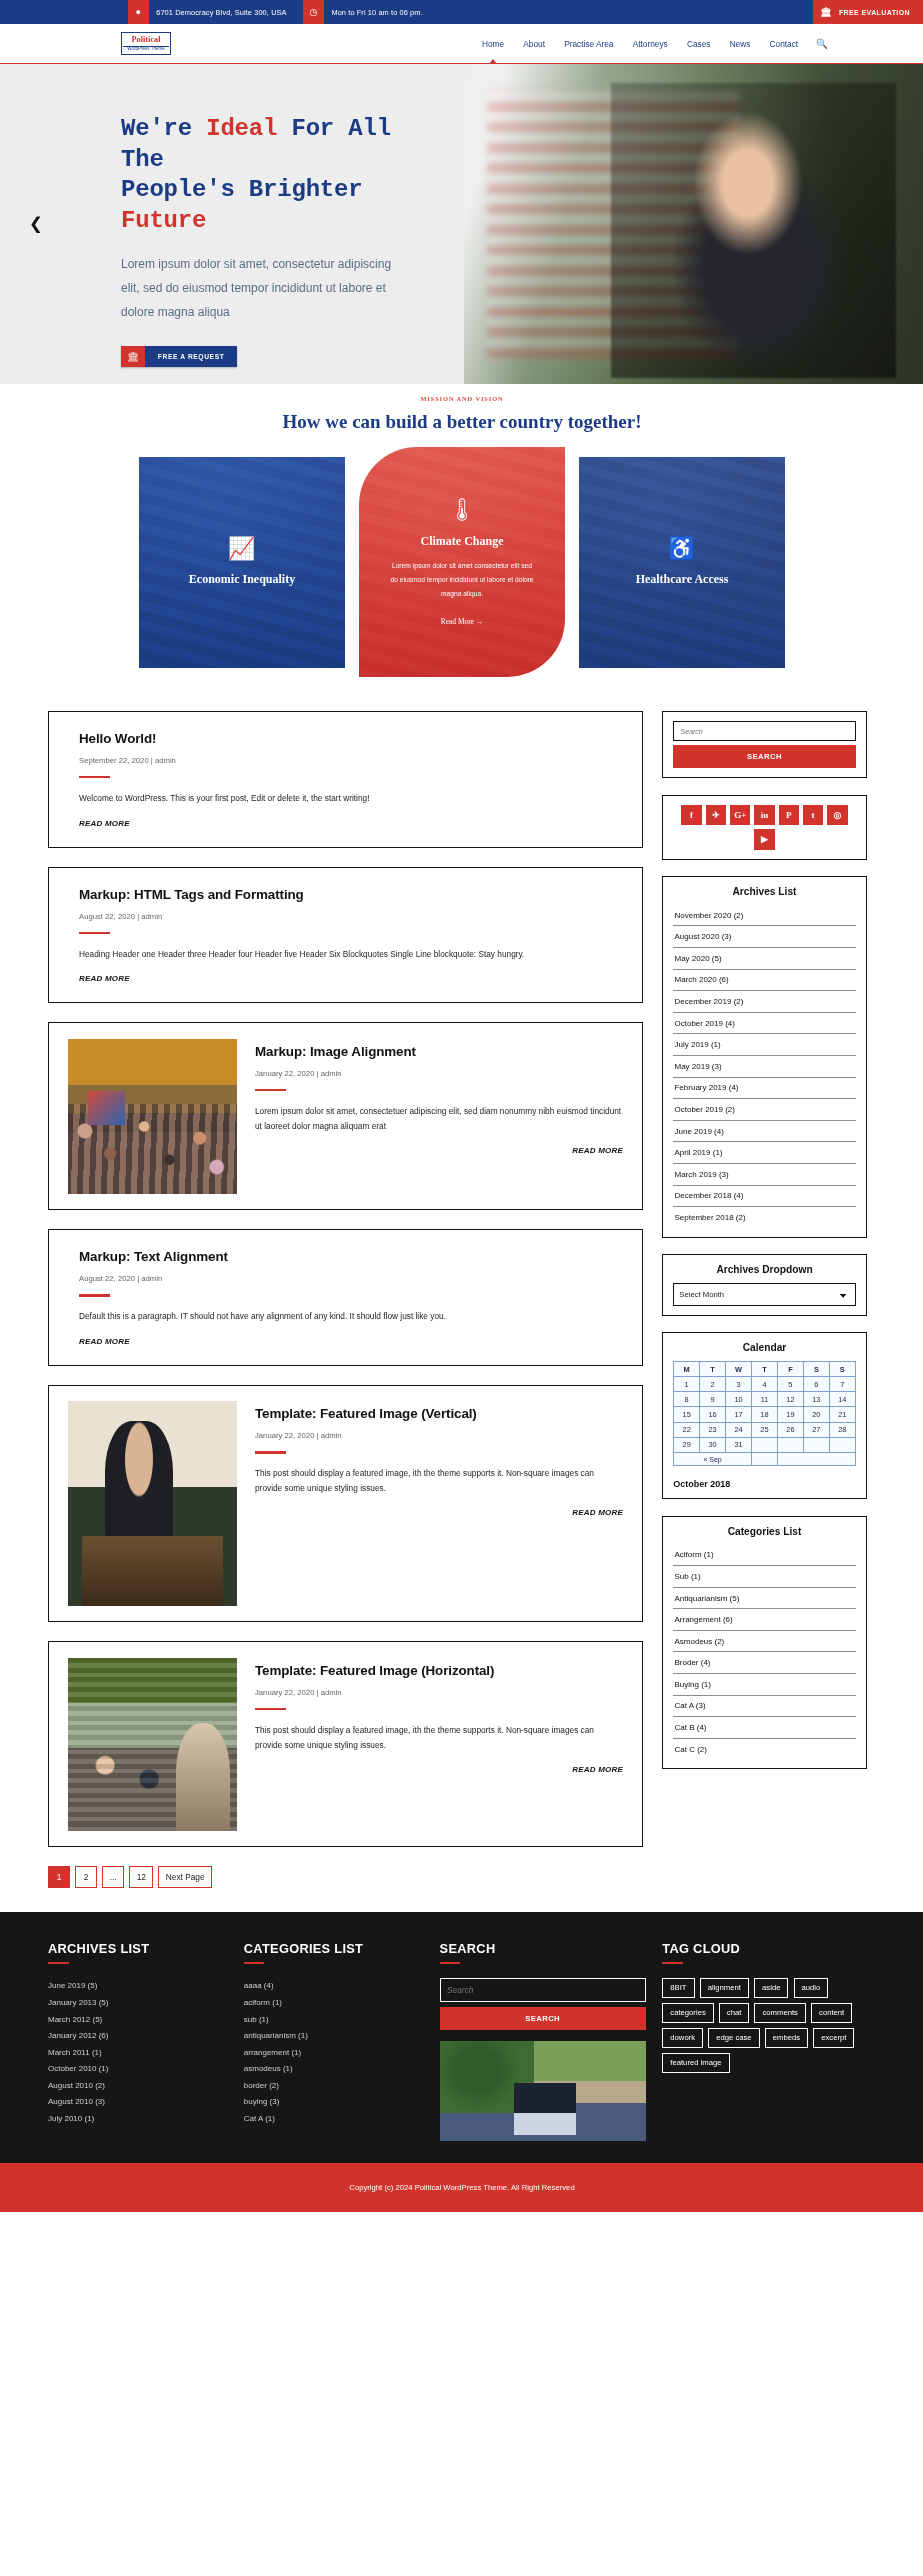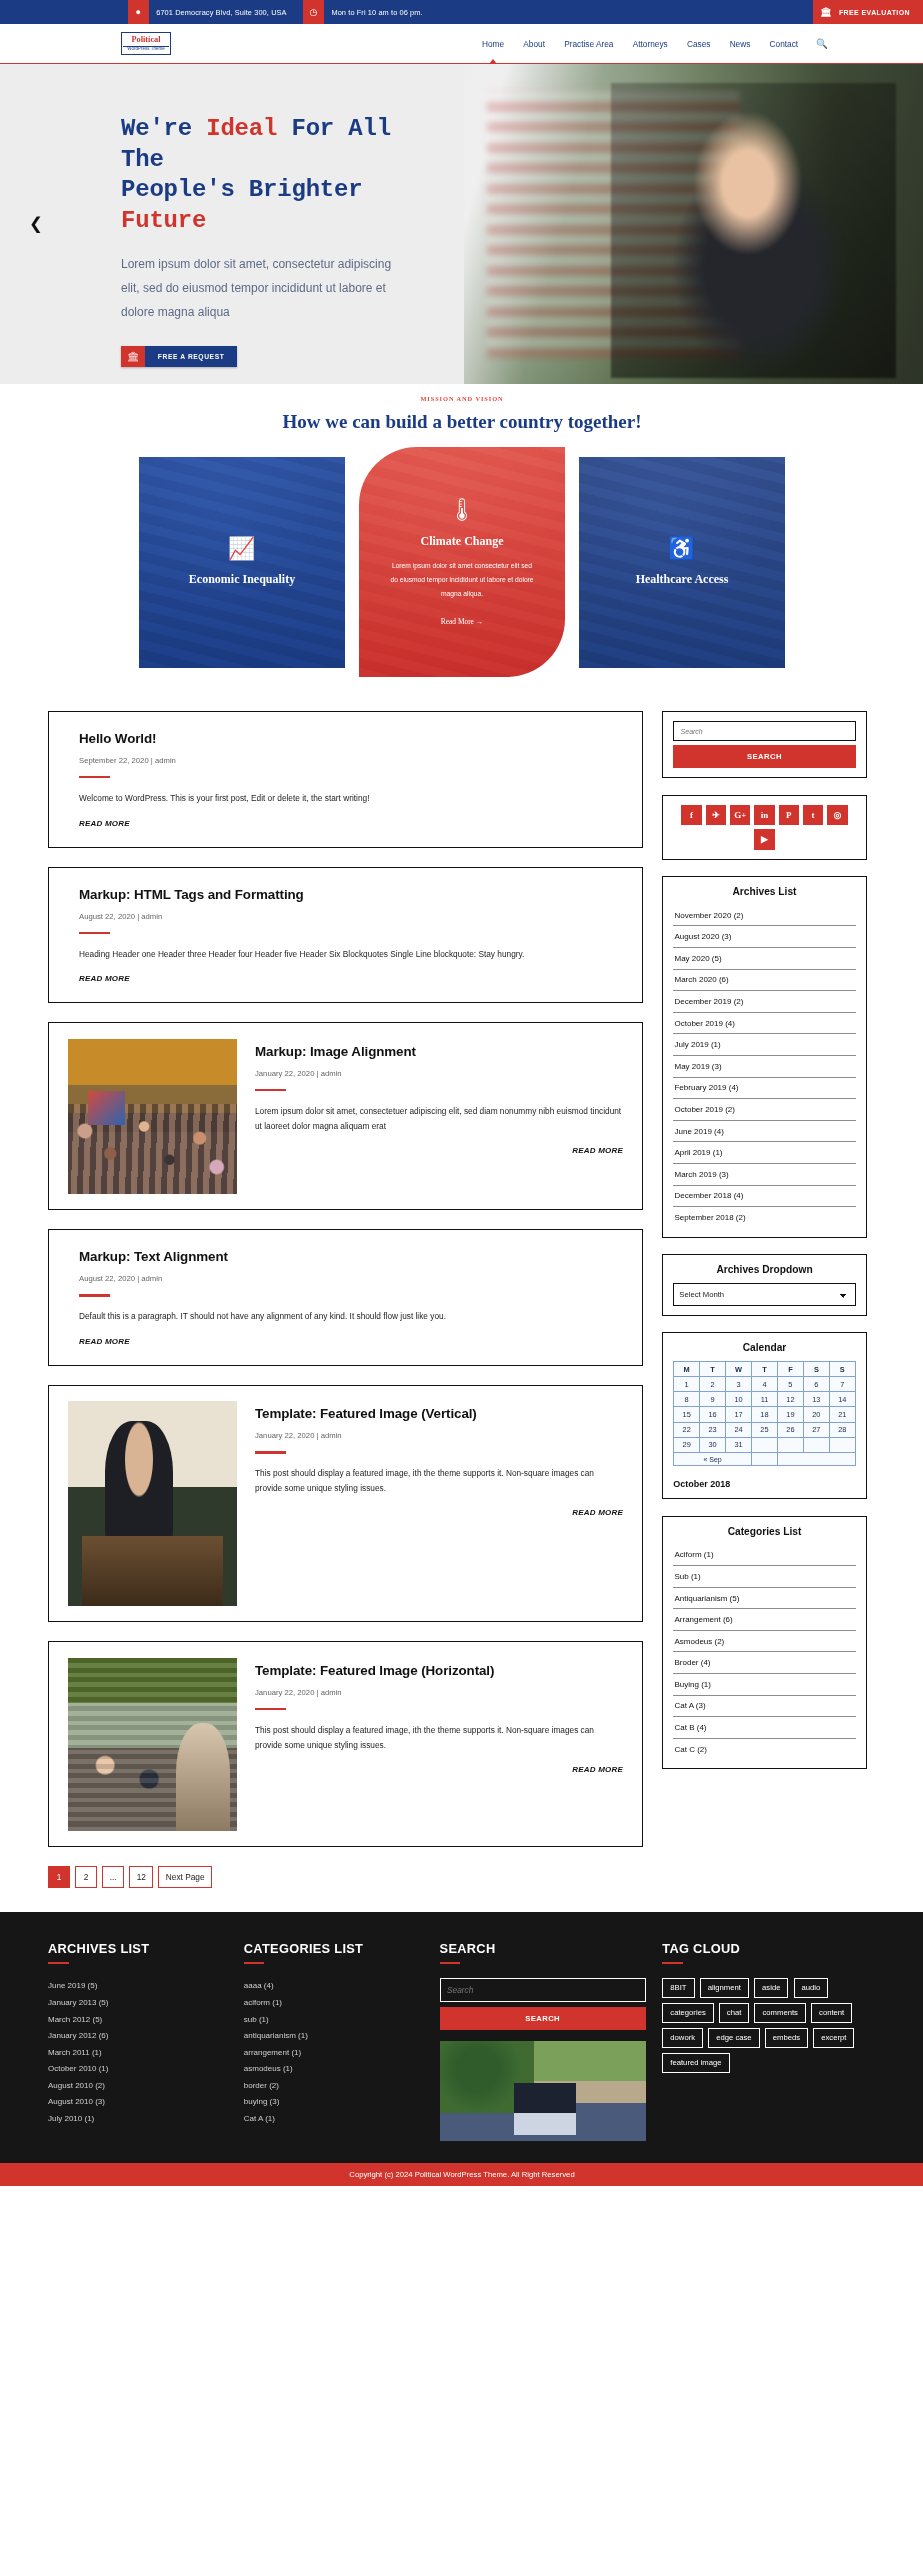--- a/index.html
+++ b/index.html
@@ -314,21 +314,21 @@
   .fimg::after{
     content:""; position:absolute; left:36%; bottom:6%; width:30%; height:52%;
     background: linear-gradient(180deg,#1c2230 0 58%, #cdd4e2 58% 100%);
   }
   .tags { display:flex; flex-wrap:wrap; gap: 5.1px; }
   .tags a {
     border: 0.6px solid #fff; color:#fff; text-decoration:none; font-size: 7.7px;
     padding: 4.5px 7px; display:inline-block;
   }
   .copyright {
-    background:#d0342c; color:#fff; text-align:center; padding: 7px 0; font-size: 7.7px;
+    background:#d0342c; color:#fff; text-align:center; padding: 20px 0; font-size: 7.7px;
   }
 </style>
 </head>
 <body>
 
 <div class="topbar">
   <div class="topbar-spacer"></div>
   <div class="tb-item">
     <span class="tb-ico">●</span>
     <span class="tb-text">6701 Democracy Blvd, Suite 300, USA</span>

